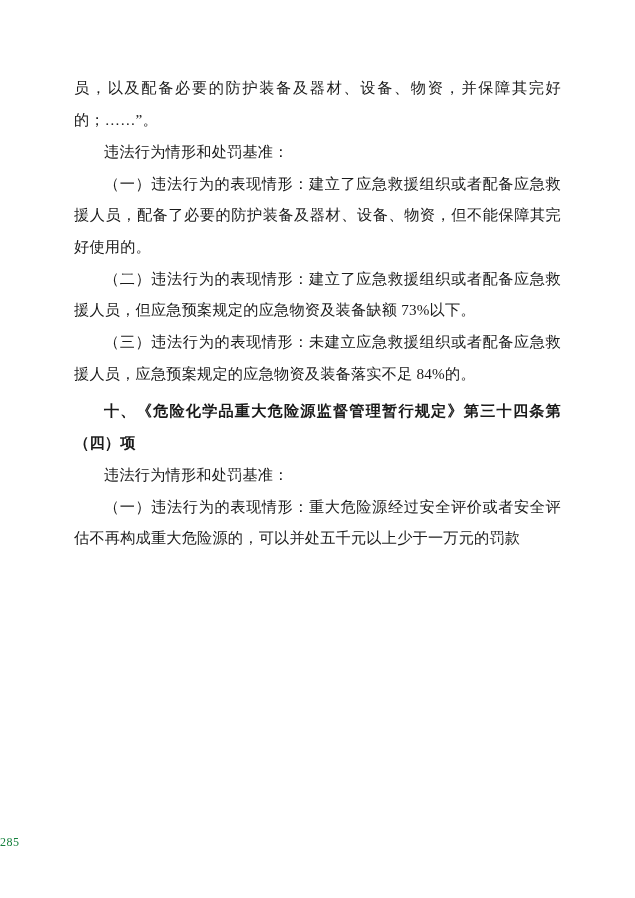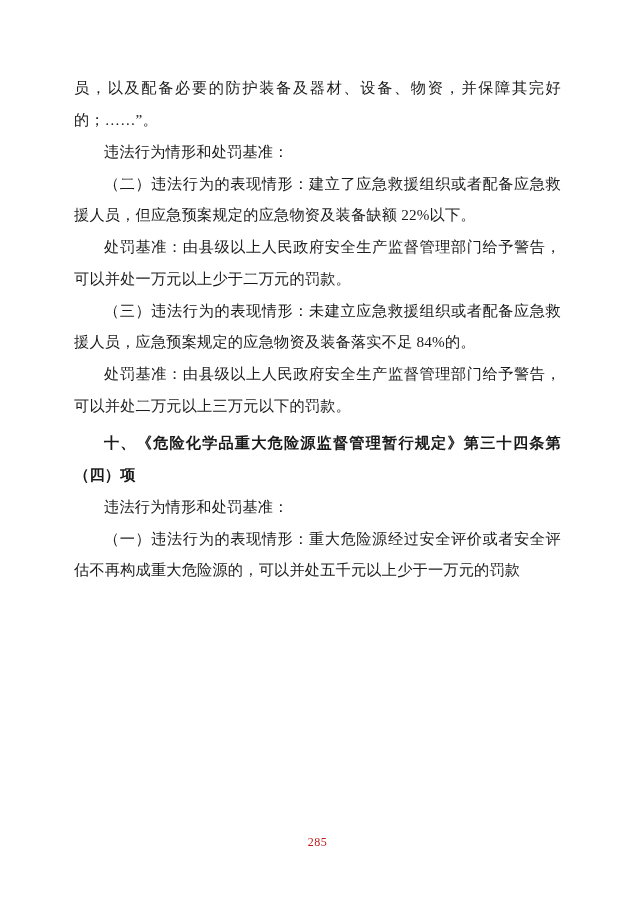--- a/index.html
+++ b/index.html
@@ -45,36 +45,34 @@
     text-indent: 30px;
     font-size: 15.2px;
     line-height: 31.5px;
     margin-top: 6px;
   }
   .page-number {
     position: absolute;
     left: 0;
     right: 0;
     bottom: 44px;
-    text-align: center;
     font-size: 12px;
     font-family: "Liberation Serif", "DejaVu Serif", serif;
-    color: #b91c1c;
+    color: #15803d;
     letter-spacing: 0.5px;
   }
 </style>
 </head>
 <body>
 
 <div class="page">
   <div class="content">
     <p class="plain">员，以及配备必要的防护装备及器材、设备、物资，并保障其完好的；……”。</p>
     <p class="indent">违法行为情形和处罚基准：</p>
-    <p class="indent">（二）违法行为的表现情形：建立了应急救援组织或者配备应急救援人员，但应急预案规定的应急物资及装备缺额 22%以下。</p>
-    <p class="indent">处罚基准：由县级以上人民政府安全生产监督管理部门给予警告，可以并处一万元以上少于二万元的罚款。</p>
+    <p class="indent">（一）违法行为的表现情形：建立了应急救援组织或者配备应急救援人员，配备了必要的防护装备及器材、设备、物资，但不能保障其完好使用的。</p>
+    <p class="indent">（二）违法行为的表现情形：建立了应急救援组织或者配备应急救援人员，但应急预案规定的应急物资及装备缺额 73%以下。</p>
     <p class="indent">（三）违法行为的表现情形：未建立应急救援组织或者配备应急救援人员，应急预案规定的应急物资及装备落实不足 84%的。</p>
-    <p class="indent">处罚基准：由县级以上人民政府安全生产监督管理部门给予警告，可以并处二万元以上三万元以下的罚款。</p>
     <p class="heading">十、《危险化学品重大危险源监督管理暂行规定》第三十四条第（四）项</p>
     <p class="indent">违法行为情形和处罚基准：</p>
     <p class="indent">（一）违法行为的表现情形：重大危险源经过安全评价或者安全评估不再构成重大危险源的，可以并处五千元以上少于一万元的罚款</p>
   </div>
   <div class="page-number">285</div>
 </div>
 
 </body></html>

